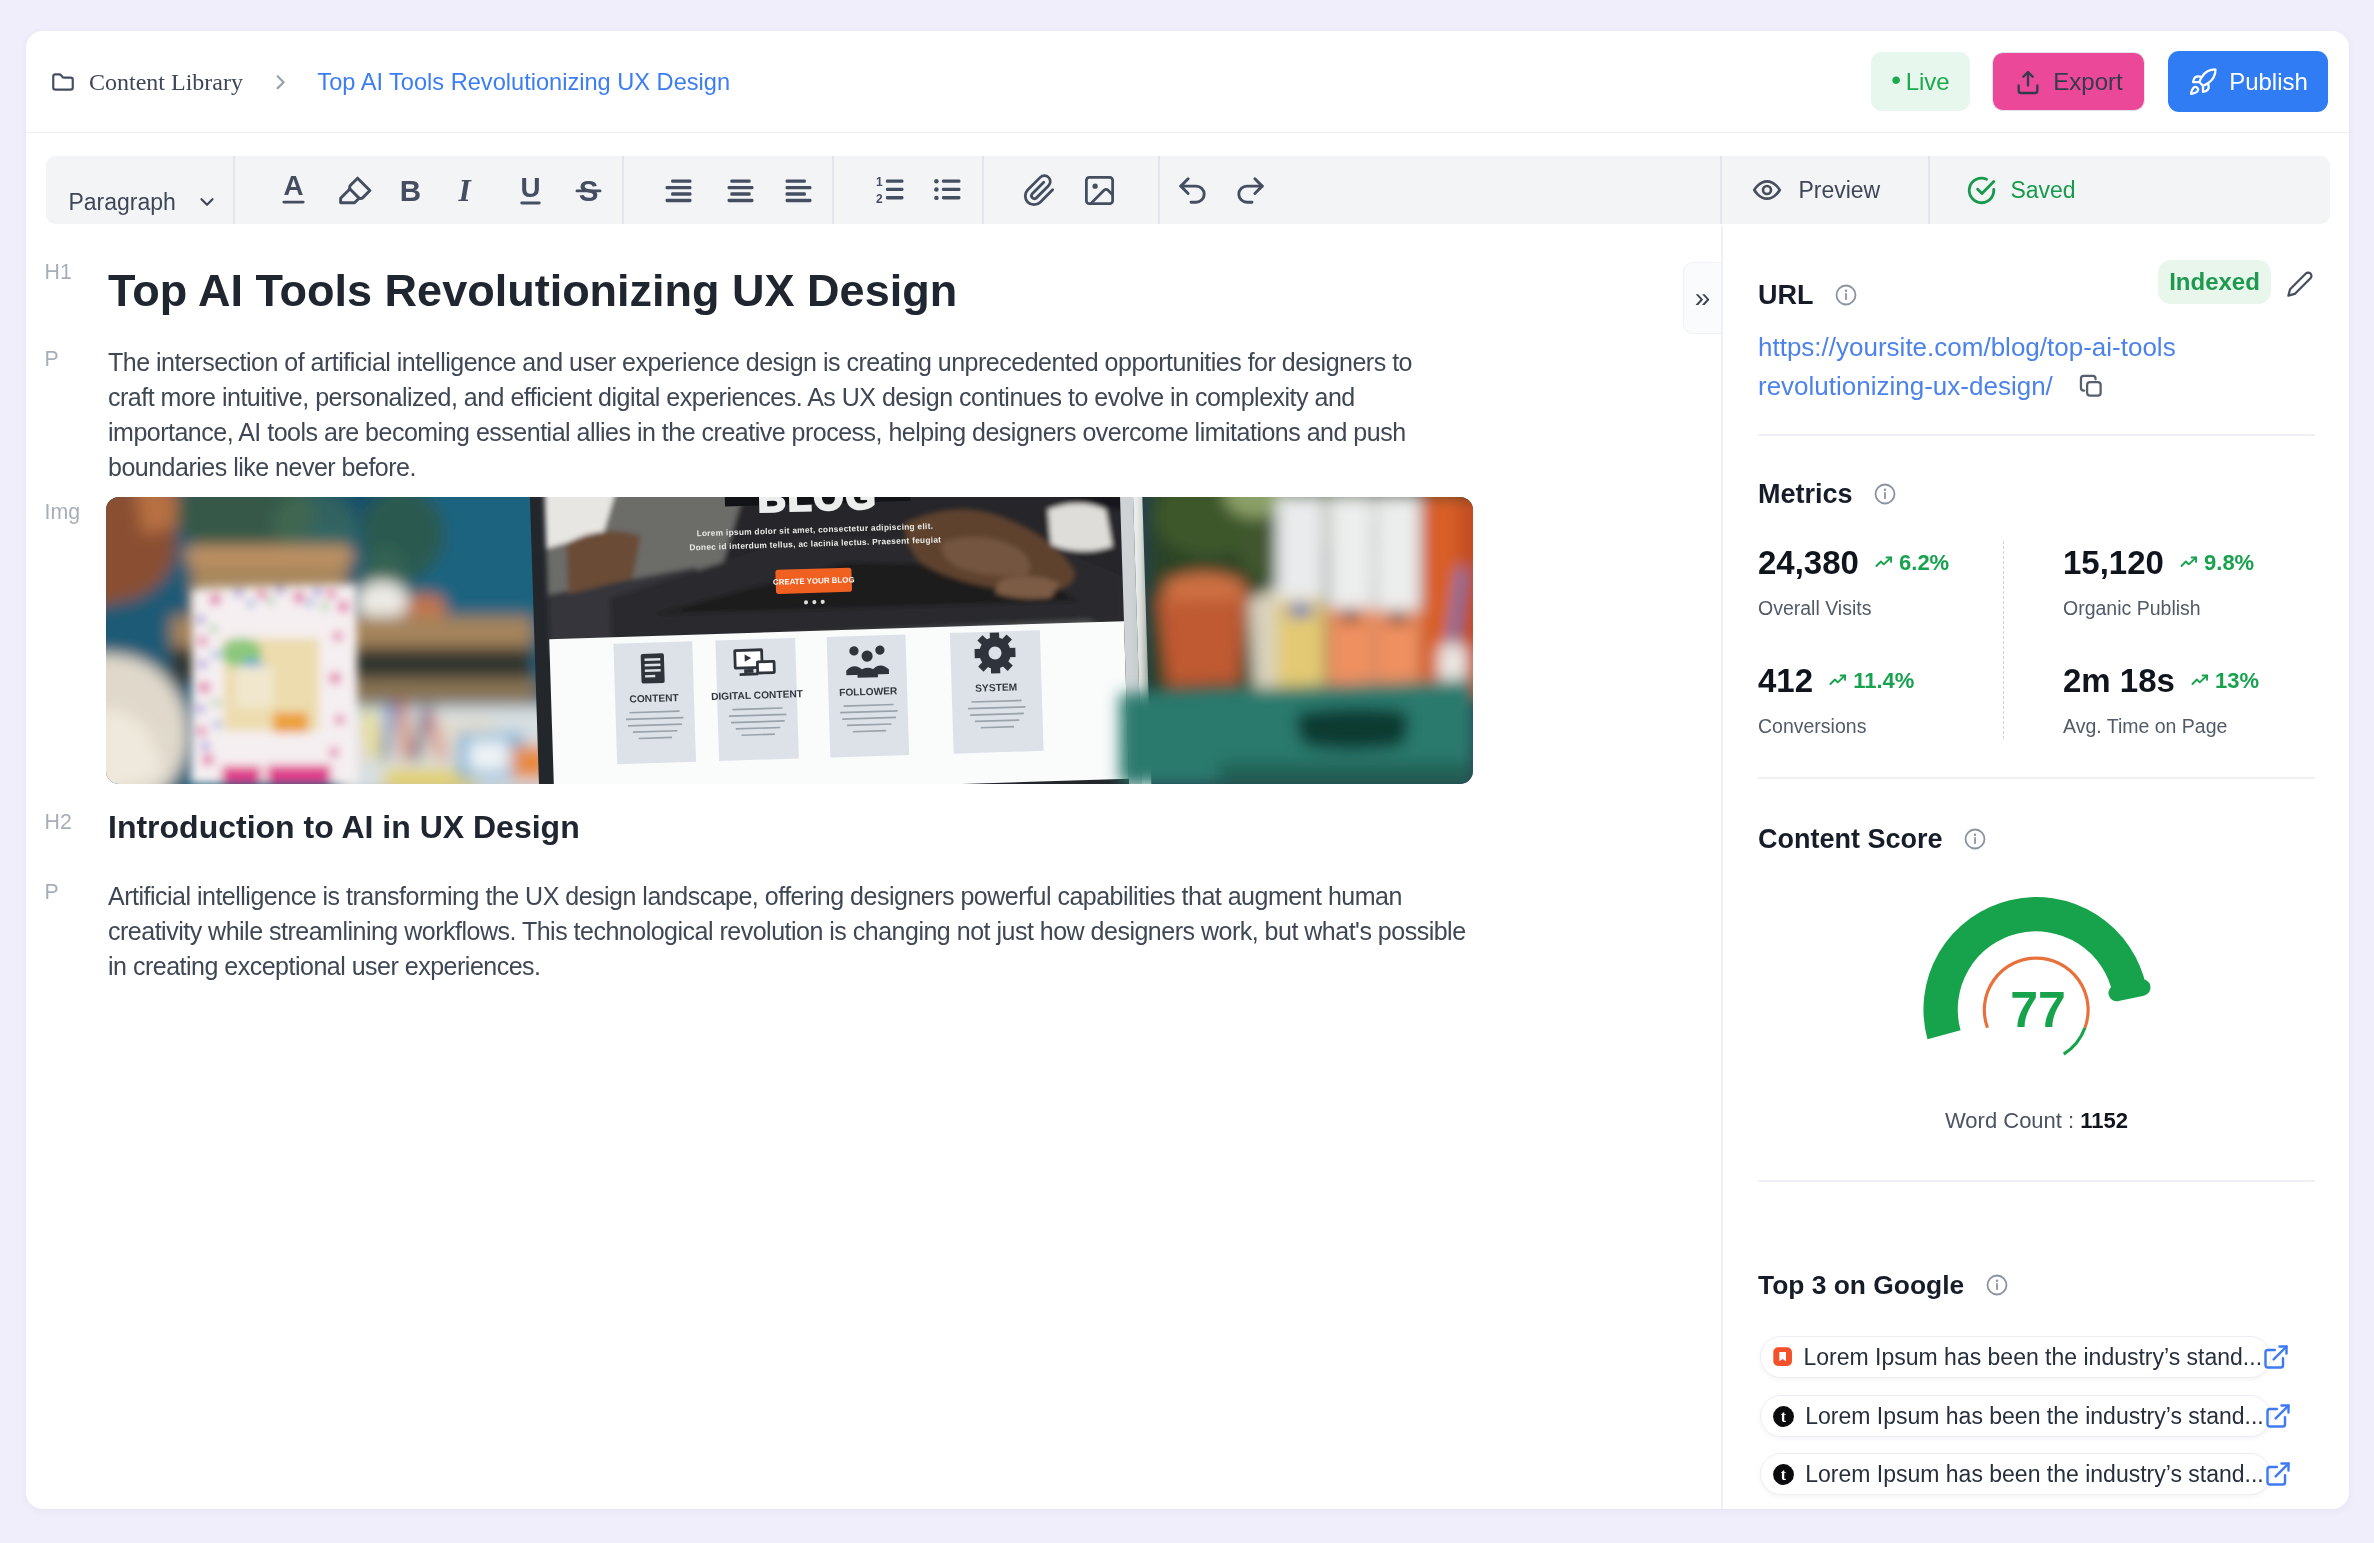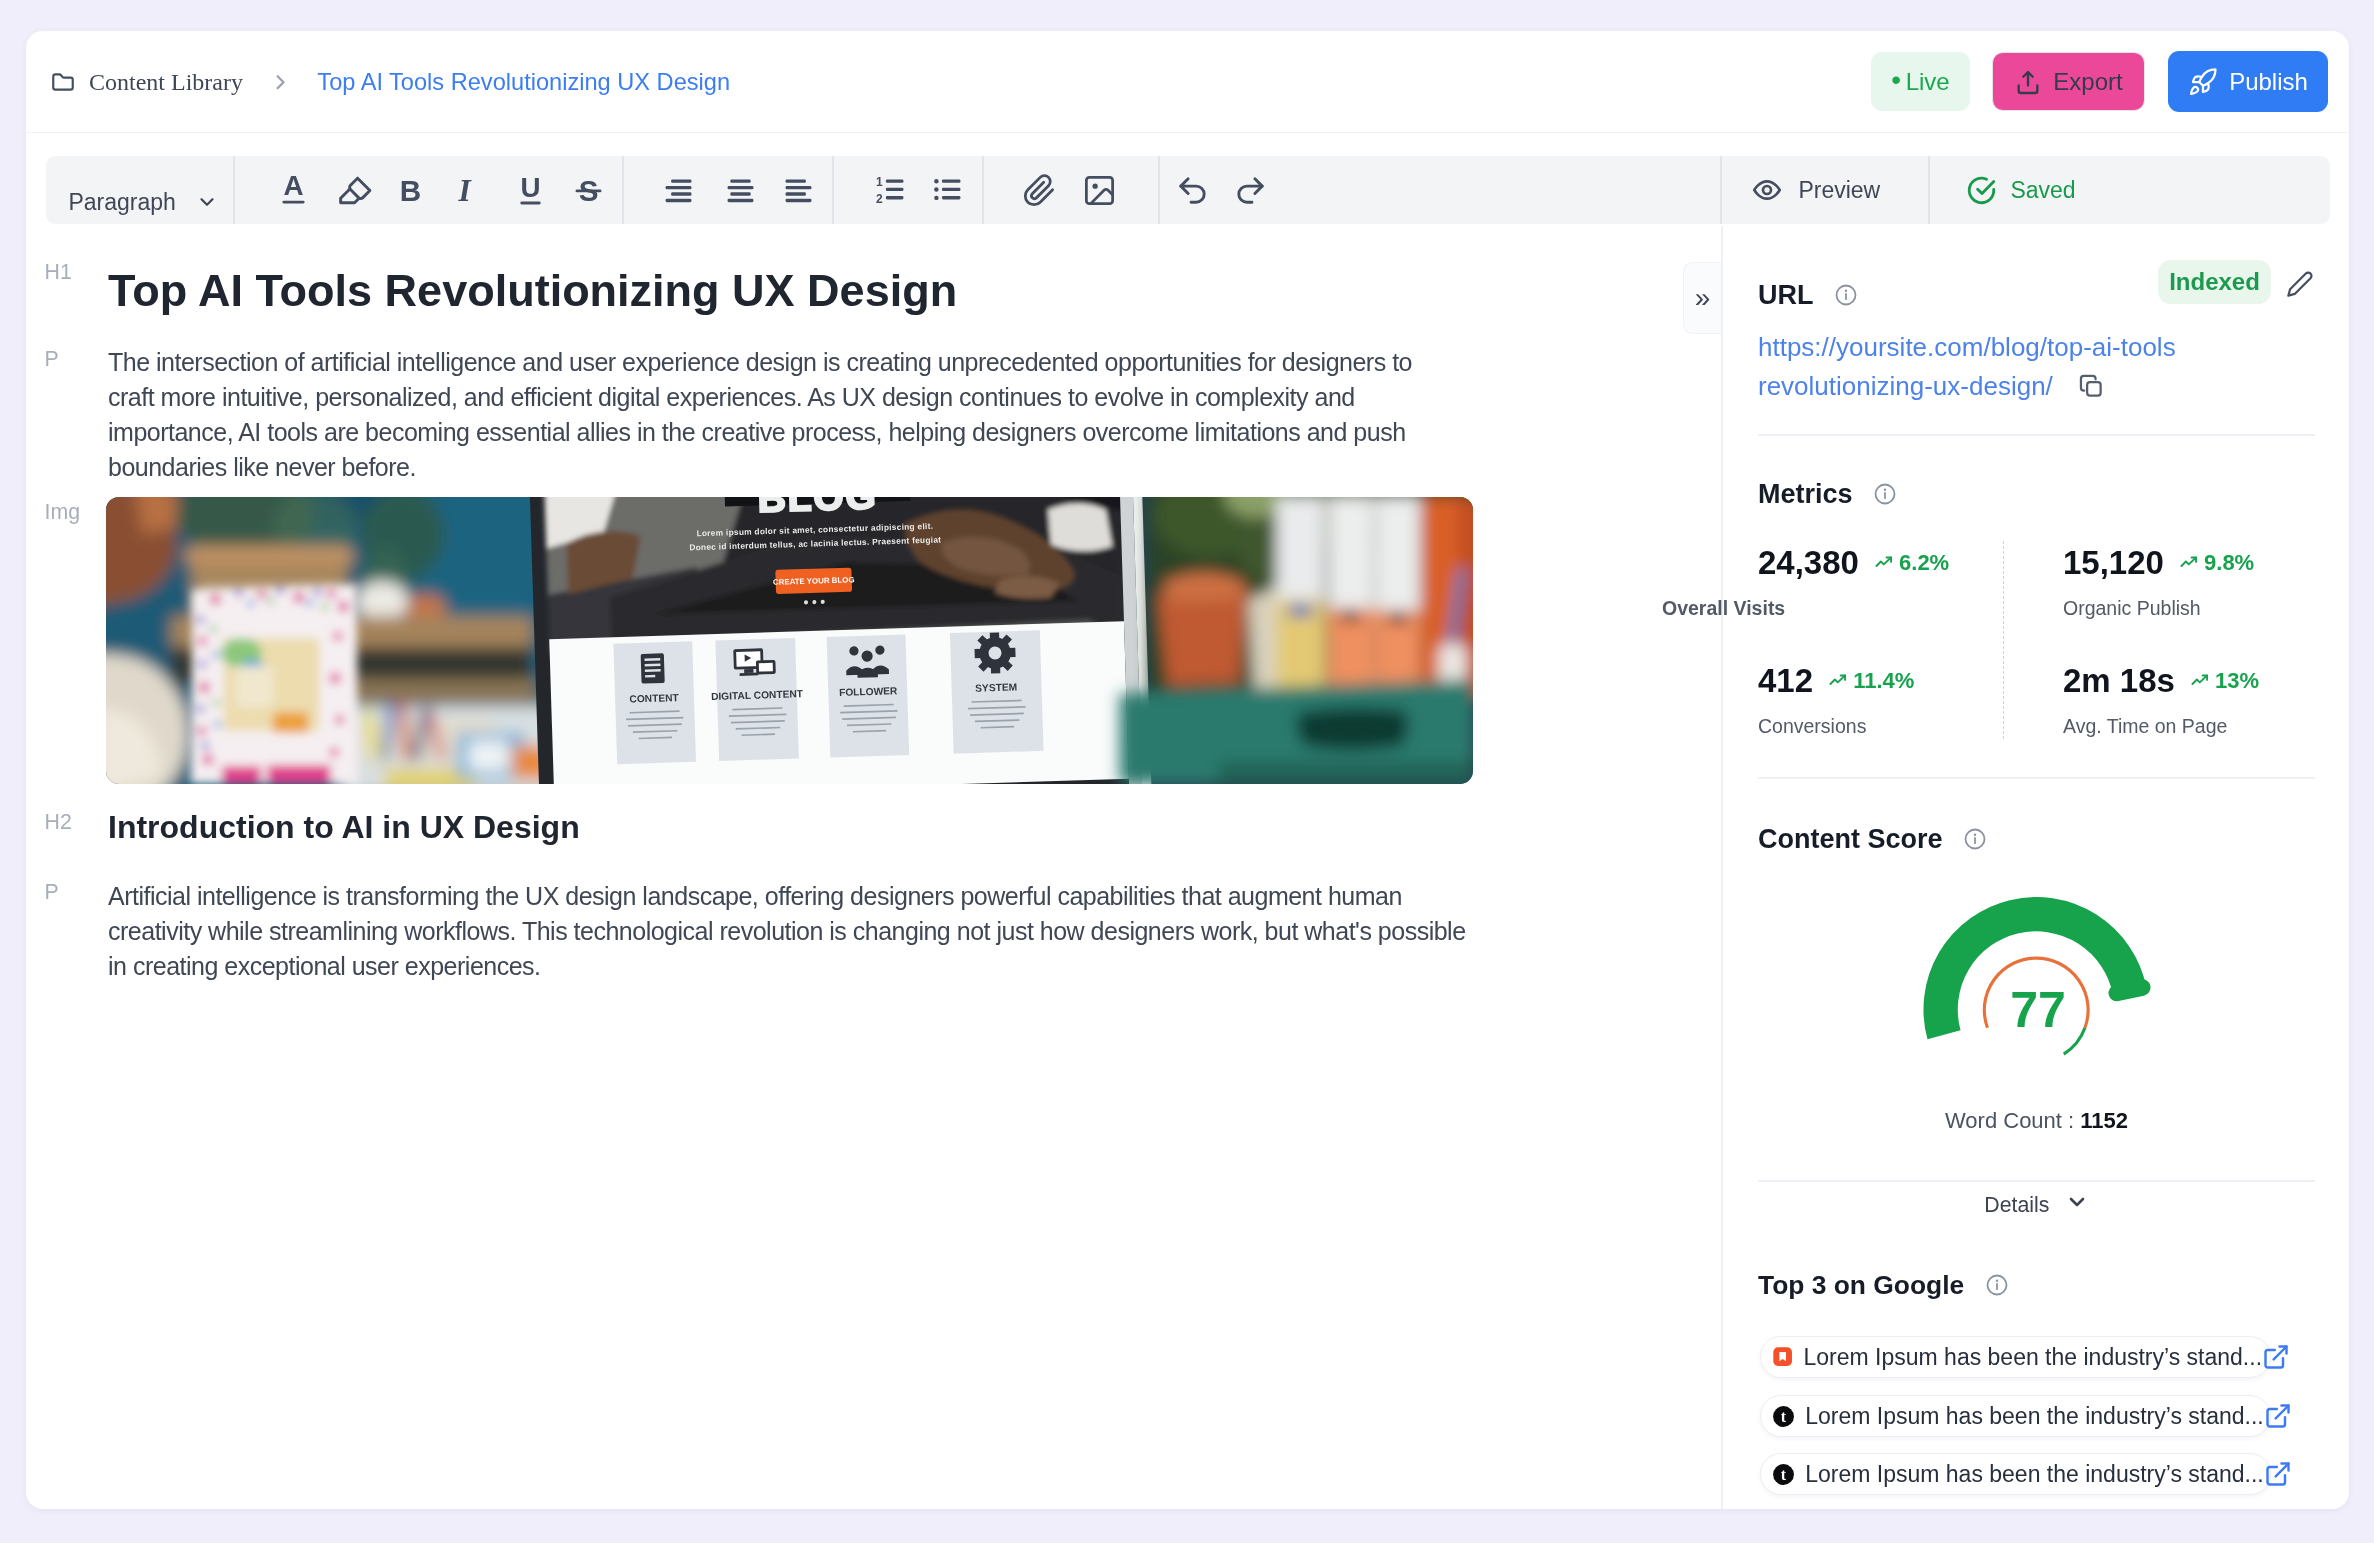--- a/index.html
+++ b/index.html
@@ -530,21 +530,21 @@
       </svg>
   </div>
   <div class="abs" style="left:1977px;top:510px;width:0;height:198px;border-left:1.9px dashed #ccd3dd;"></div>
 
   <div class="abs mnum" style="left:1732px;top:515px;">24,380
     <span class="mpct"><svg width="19.5" height="19.5" viewBox="0 0 24 24" fill="none" stroke="#17a24e" stroke-width="2.3" stroke-linecap="round" stroke-linejoin="round">
           <path d="M3 16l5.5-5.5 3.5 3.5L21 5.5"></path>
           <path d="M15.5 5.5H21V11"></path>
         </svg>6.2%</span>
   </div>
-  <div class="abs mlab" style="left:1636px;top:566px;font-weight:bold;">Overall Visits</div>
+  <div class="abs mlab" style="left:1732px;top:566px;">Overall Visits</div>
 
   <div class="abs mnum" style="left:2037px;top:515px;">15,120
     <span class="mpct"><svg width="19.5" height="19.5" viewBox="0 0 24 24" fill="none" stroke="#17a24e" stroke-width="2.3" stroke-linecap="round" stroke-linejoin="round">
           <path d="M3 16l5.5-5.5 3.5 3.5L21 5.5"></path>
           <path d="M15.5 5.5H21V11"></path>
         </svg>9.8%</span>
   </div>
   <div class="abs mlab" style="left:2037px;top:566px;">Organic Publish</div>
 
   <div class="abs mnum" style="left:1732px;top:633px;">412
@@ -578,25 +578,20 @@
       <path fill="none" stroke="#17a34b" stroke-width="37" d="M -99.5 26.7 A 103 103 0 1 1 100.7 -21.4"></path>
       <rect x="77.7" y="-30.4" width="46" height="18" rx="9" fill="#17a34b" transform="rotate(-12 100.7 -21.4)"></rect>
       <path fill="none" stroke="#e8703a" stroke-width="3.4" d="M -52.6 19.1 A 56 56 0 1 1 52.6 19.1"></path>
       <path fill="none" stroke="#17a34b" stroke-width="3.4" d="M 52.6 19.1 A 56 56 0 0 1 29.7 47.5"></path>
       <text x="2" y="18" text-anchor="middle" font-family="Liberation Sans" font-size="54" font-weight="700" fill="#17a34b">77</text>
     </g>
   </svg>
 
   <div class="wcount">Word Count : <b>1152</b></div>
   <div class="hr" style="top:1149px;"></div>
-  <div class="details">Details
-    <svg style="position:relative;top:1.9px;margin-left:9.3px;" width="24" height="24" viewBox="0 0 24 24" fill="none" stroke="#3b4350" stroke-width="2.6" stroke-linecap="round" stroke-linejoin="round">
-        <path d="M6 9l6 6 6-6"></path>
-      </svg>
-  </div>
 
   <div class="abs s-h" style="left:1732px;top:1239px;font-size:26.4px;">Top 3 on Google
     <svg class="inf" style="margin-left:13px;position:relative;top:-1.9px;" width="24" height="24" viewBox="0 0 24 24" fill="none" stroke="#8a93a1" stroke-width="1.8">
         <circle cx="12" cy="12" r="9.5"></circle>
         <path d="M12 11v5.2" stroke-linecap="round"></path>
         <circle cx="12" cy="7.8" r="1.2" fill="#8a93a1" stroke="none"></circle>
       </svg>
   </div>
 
   <div class="g-row" style="top:1305px;">

